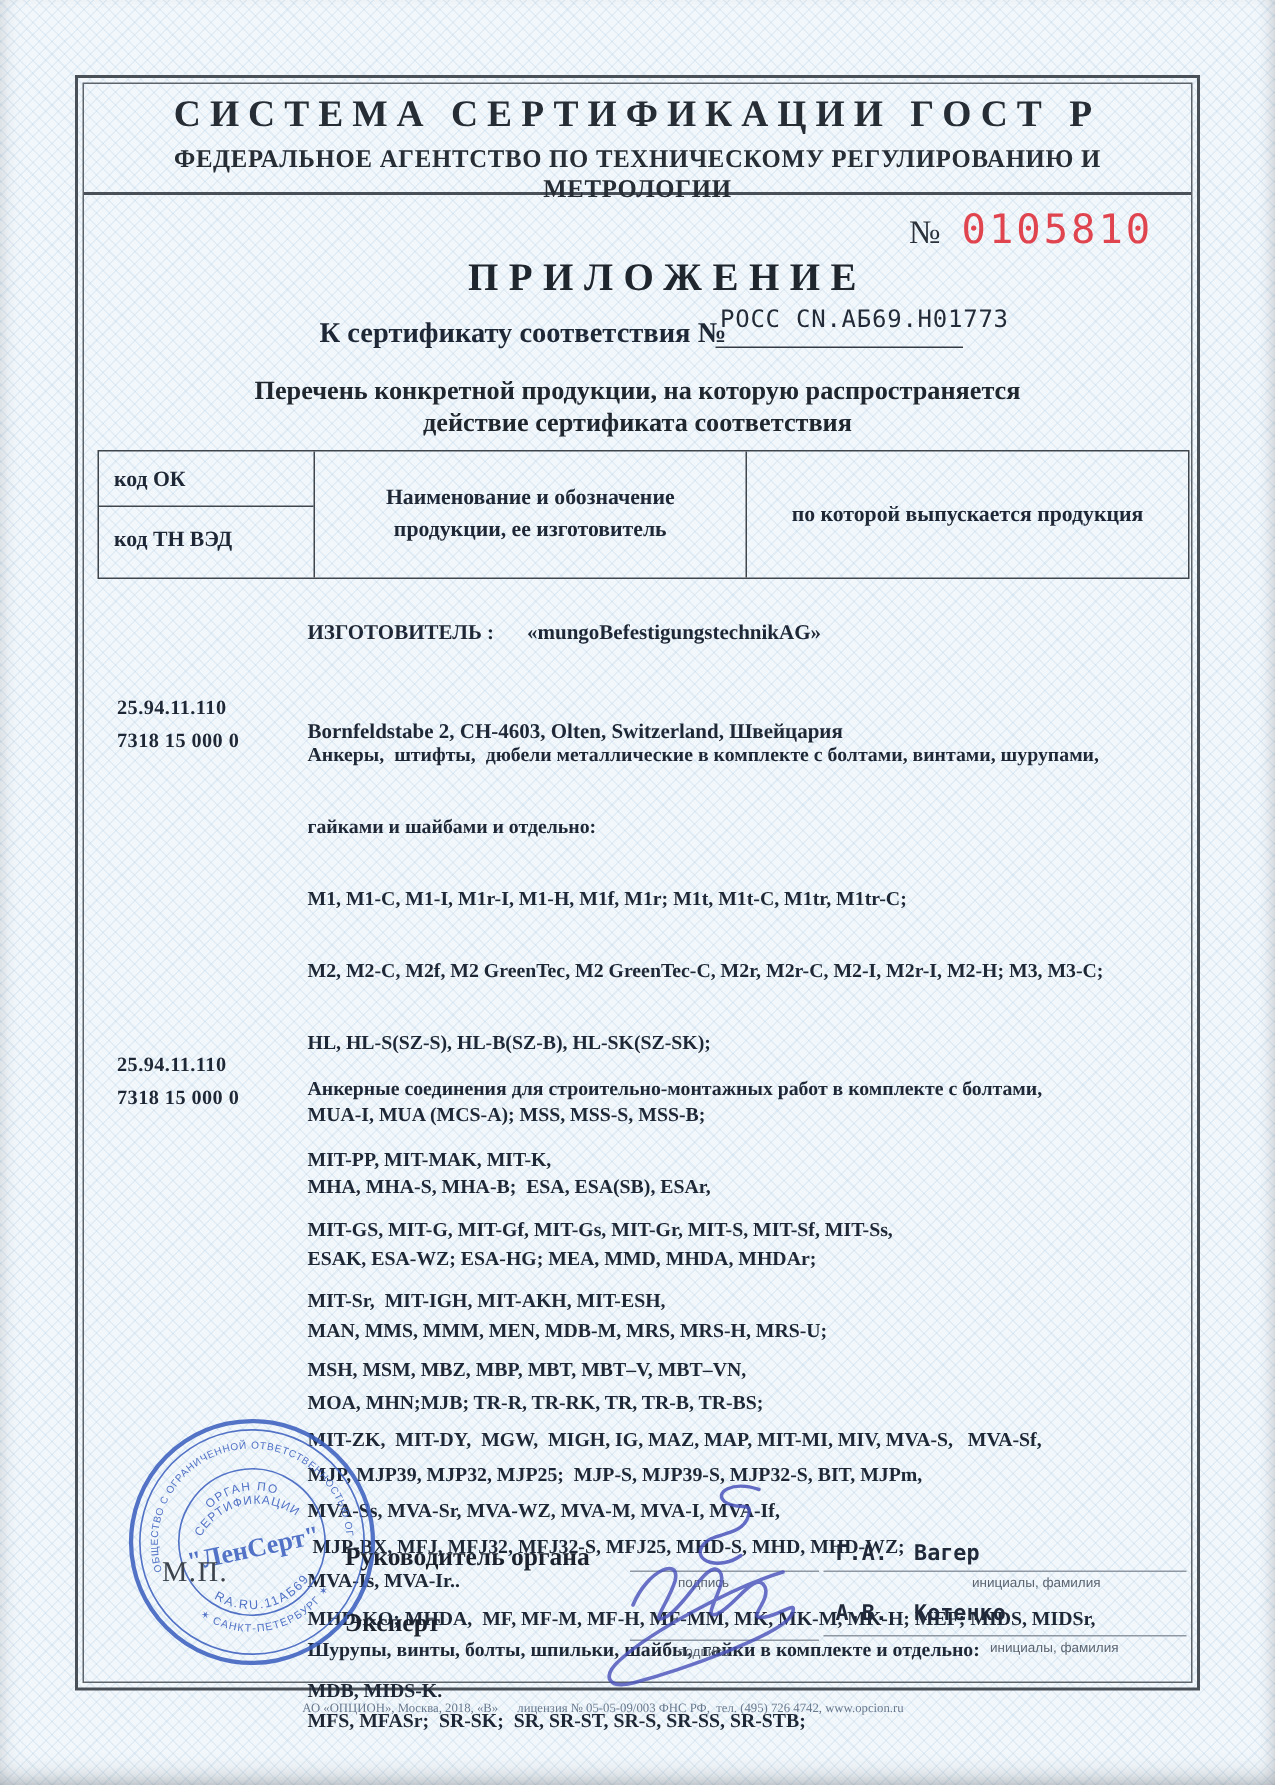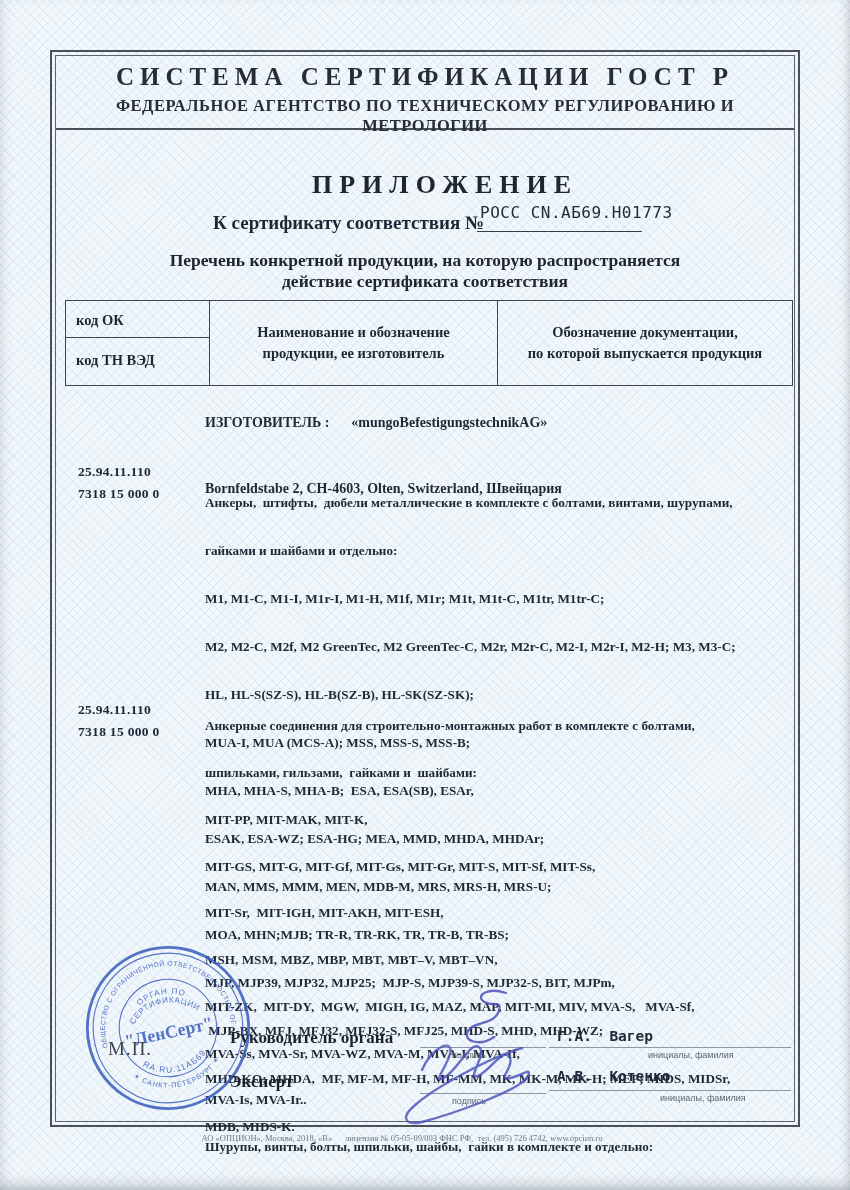--- a/index.html
+++ b/index.html
@@ -57,41 +57,41 @@
 
   <div class="frame">
     <div class="frame-inner"></div>
   </div>
 
   <div class="header-band">
     <div class="title1">СИСТЕМА СЕРТИФИКАЦИИ ГОСТ Р</div>
     <div class="title2">ФЕДЕРАЛЬНОЕ АГЕНТСТВО ПО ТЕХНИЧЕСКОМУ РЕГУЛИРОВАНИЮ И МЕТРОЛОГИИ</div>
   </div>
 
+  <div class="abs blank-no"><span class="no-sign">№</span><span class="no-red">0105810</span></div>
 
   <div class="abs doc-title">ПРИЛОЖЕНИЕ</div>
 
   <div class="abs cert-ref-label">К сертификату соответствия №</div>
   <div class="abs cert-no">РОСС CN.АБ69.Н01773</div>
   <div class="abs cert-no-line"></div>
 
   <div class="abs purpose p1">Перечень конкретной продукции,  на которую распространяется</div>
   <div class="abs purpose p2">действие сертификата соответствия</div>
 
   <div class="abs table">
     <div class="tcol1">
       <div class="c1a">код ОК</div>
       <div class="c1b">код ТН ВЭД</div>
     </div>
     <div class="tcol2">
       <div>Наименование и обозначение</div>
       <div>продукции, ее изготовитель</div>
     </div>
     <div class="tcol3">
-      <div>Обозначение документации,</div>
       <div>по которой выпускается продукция</div>
     </div>
   </div>
 
   <div class="abs mfr"><span>ИЗГОТОВИТЕЛЬ :</span><span class="gap"></span><span>«mungoBefestigungstechnikAG»</span></div>
   <div class="abs mfr-addr">Bornfeldstabe 2, CH-4603, Olten, Switzerland, Швейцария</div>
 
   <div class="abs code" style="top:464px;">25.94.11.110</div>
   <div class="abs code" style="top:486px;">7318 15 000 0</div>
 
@@ -110,21 +110,20 @@
     <div> MJP-BX, MFJ, MFJ32, MFJ32-S, MFJ25, MHD-S, MHD, MHD-WZ;</div>
     <div>MHD-KO; MHDA,  MF, MF-M, MF-H, MF-MM, MK, MK-M, MK-H; MEF; MIDS, MIDSr,</div>
     <div>MDB, MIDS-K.</div>
   </div>
 
   <div class="abs code" style="top:702px;">25.94.11.110</div>
   <div class="abs code" style="top:724px;">7318 15 000 0</div>
 
   <div class="abs lines lines2" style="top:687px;">
     <div>Анкерные соединения для строительно-монтажных работ в комплекте с болтами,</div>
-    <div>шпильками, гильзами,  гайками и  шайбами:</div>
     <div>MIT-PP, MIT-MAK, MIT-K,</div>
     <div>MIT-GS, MIT-G, MIT-Gf, MIT-Gs, MIT-Gr, MIT-S, MIT-Sf, MIT-Ss,</div>
     <div>MIT-Sr,  MIT-IGH, MIT-AKH, MIT-ESH,</div>
     <div>MSH, MSM, MBZ, MBP, MBT, MBT–V, MBT–VN,</div>
     <div>MIT-ZK,  MIT-DY,  MGW,  MIGH, IG, MAZ, MAP, MIT-MI, MIV, MVA-S,   MVA-Sf,</div>
     <div>MVA-Ss, MVA-Sr, MVA-WZ, MVA-M, MVA-I, MVA-If,</div>
     <div>MVA-Is, MVA-Ir..</div>
     <div>Шурупы, винты, болты, шпильки, шайбы,  гайки в комплекте и отдельно:</div>
     <div>MFS, MFASr;  SR-SK;  SR, SR-ST, SR-S, SR-SS, SR-STB;</div>
     

